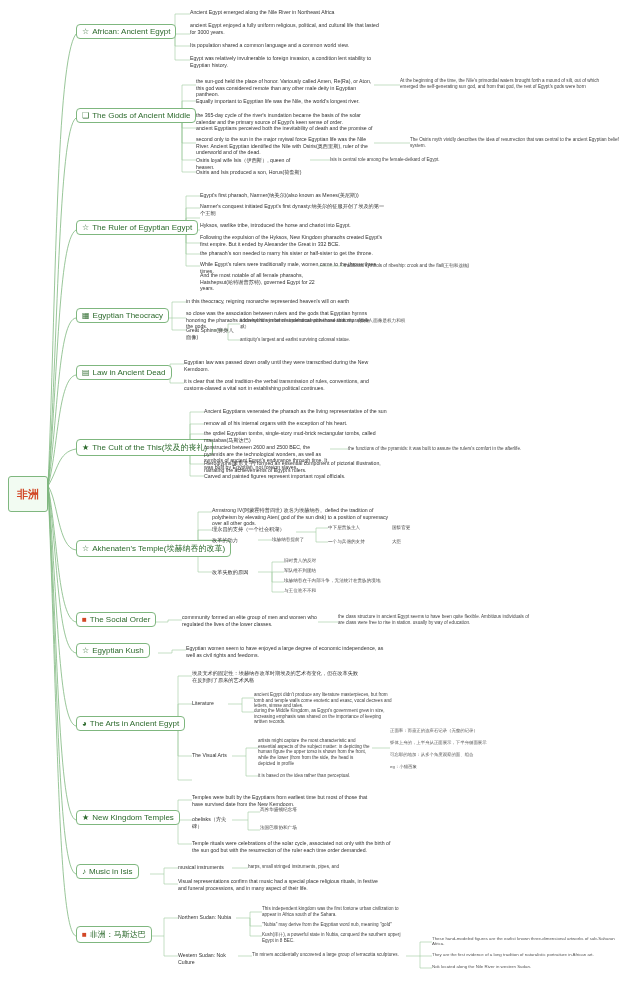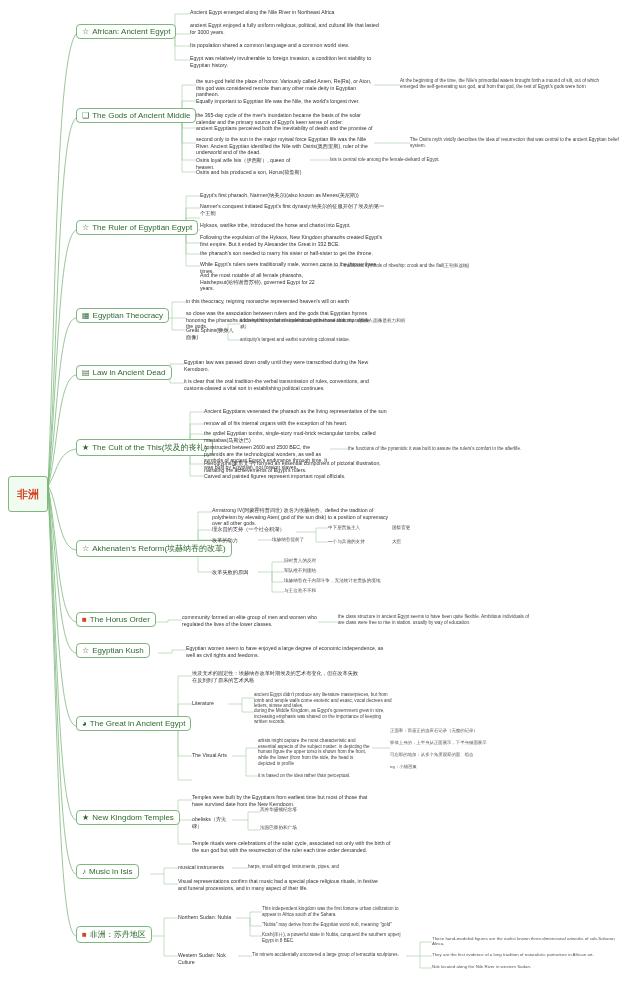--- a/index.html
+++ b/index.html
@@ -206,52 +206,52 @@
   <div class="node sub" style="left:204px;top:408px;width:186px;">Ancient Egyptians venerated the pharaoh as the living representative of the sun</div>
   <div class="node sub" style="left:204px;top:420px;width:186px;">remow all of his internal organs with the exception of his heart.</div>
   <div class="node sub" style="left:204px;top:430px;width:186px;">the qrdiel Egyptian tombs, single-story mud-brick rectangular tombs, called mastabas(马斯达巴)</div>
   <div class="node sub" style="left:204px;top:444px;width:128px;">constructed between 2600 and 2500 BEC, the pyramids are the technological wonders, as well as symbols of ancient Egypt's endurance through time. It was built by Egyptian, not foreign slaves.</div>
   <div class="node sub" style="left:204px;top:460px;width:186px;">Hieroglyphs(象形文字) formed an essential component of pictorial illustration, narrating the achievements of Egypt's rulers.</div>
   <div class="node sub" style="left:204px;top:473px;width:186px;">Carved and painted figures represent important royal officials.</div>
   <div class="node leaf" style="left:348px;top:446px;width:190px;">the functions of the pyramids: it was built to assure the rulers's comfort in the afterlife.</div>
 
   <div class="node topic" style="left:76px;top:540px;">
     <span class="ic">☆</span>
-    <span>Akhenaten's Reform(埃赫纳吞的改革)</span>
+    <span>Akhenaten's Temple(埃赫纳吞的改革)</span>
   </div>
   <div class="node sub" style="left:212px;top:507px;width:186px;">Armstrong IV(阿蒙霍特普四世) 改名为埃赫纳吞。defied the tradition of polytheism by elevating Aten( god of the sun disk) to a position of supremacy over all other gods.</div>
   <div class="node sub" style="left:212px;top:526px;width:100px;">理永昌的支持（一个社会积湖）</div>
   <div class="node sub" style="left:212px;top:537px;width:46px;">改革的动力</div>
   <div class="node sub" style="left:212px;top:569px;width:46px;">改革失败的原因</div>
   <div class="node leaf" style="left:272px;top:537px;width:50px;">埃赫纳吞提前了</div>
   <div class="node leaf" style="left:328px;top:525px;width:60px;">中下层贵族主人</div>
   <div class="node leaf" style="left:328px;top:539px;width:60px;">一个与兵僧的支持</div>
   <div class="node leaf" style="left:392px;top:525px;width:50px;">国祭官更</div>
   <div class="node leaf" style="left:392px;top:539px;width:50px;">大臣</div>
   <div class="node leaf" style="left:284px;top:558px;width:110px;">旧时贵人的反对</div>
   <div class="node leaf" style="left:284px;top:568px;width:110px;">军队维不到团结</div>
   <div class="node leaf" style="left:284px;top:578px;width:110px;">埃赫纳吞在干内部斗争，无法统计在贵族的境地</div>
   <div class="node leaf" style="left:284px;top:588px;width:110px;">与王位准不不和</div>
 
   <div class="node topic" style="left:76px;top:612px;">
     <span class="ic" style="color:#d24726;">■</span>
-    <span>The Horus Order</span>
+    <span>The Social Order</span>
   </div>
   <div class="node sub" style="left:182px;top:614px;width:140px;">commnunity formed an elite group of men and women who regulated the lives of the lower classes.</div>
   <div class="node leaf" style="left:338px;top:614px;width:196px;">the class structure in ancient Egypt seems to have been quite flexible. Ambitious individuals of are class were free to rise in station. usually by way of education.</div>
 
   <div class="node topic" style="left:76px;top:643px;">
     <span class="ic">☆</span>
     <span>Egyptian Kush</span>
   </div>
   <div class="node sub" style="left:186px;top:645px;width:200px;">Egyptian women seem to have enjoyed a large degree of economic independence, as well as civil rights and feedoms.</div>
 
   <div class="node topic" style="left:76px;top:716px;">
     <span class="ic">◕</span>
-    <span>The Great in Ancient Egypt</span>
+    <span>The Arts in Ancient Egypt</span>
   </div>
   <div class="node sub" style="left:192px;top:670px;width:170px;">埃及文术的固定性：埃赫纳吞改革时期埃及的艺术有变化，但在改革失败在反到到了原来的艺术风格</div>
   <div class="node sub" style="left:192px;top:700px;width:40px;">Literature</div>
   <div class="node leaf" style="left:254px;top:692px;width:140px;">ancient Egypt didn't produce any literature masterpieces, but from tomb and temple walls come esoteric and esasc, vocal decrees and letters, sinsse and tales.</div>
   <div class="node leaf" style="left:254px;top:708px;width:140px;">during the Middle Kingdom, as Egypt's government grew in size, increasing emphasis was shared on the importance of keeping written records.</div>
   <div class="node sub" style="left:192px;top:752px;width:44px;">The Visual Arts</div>
   <div class="node leaf" style="left:258px;top:738px;width:112px;">artists might capture the most characteristic and essential aspects of the subject matter: in depicting the human figure the upper torso is shown from the front, while the lower (from from the side, the head is depicted in profile</div>
   <div class="node leaf" style="left:258px;top:773px;width:112px;">it is based on the idea rather than perceptual.</div>
   <div class="node tiny" style="left:390px;top:728px;width:140px;">正面率：而垂正的连座石记录（无整的记录）</div>
   <div class="node tiny" style="left:390px;top:740px;width:140px;">躯体上身的，上半身从正面展示，下半身侧面展示</div>
@@ -271,21 +271,21 @@
   <div class="node topic" style="left:76px;top:864px;">
     <span class="ic">♪</span>
     <span>Music in Isis</span>
   </div>
   <div class="node sub" style="left:178px;top:864px;width:50px;">musical instruments</div>
   <div class="node leaf" style="left:248px;top:864px;width:140px;">harps, small stringed instruments, pipes, and</div>
   <div class="node sub" style="left:178px;top:878px;width:200px;">Visual representations confirm that music had a special place religious rituals, in festive and funeral processions, and in many aspect of their life.</div>
 
   <div class="node topic" style="left:76px;top:926px;">
     <span class="ic" style="color:#d24726;">■</span>
-    <span>非洲：苏丹地区</span>
+    <span>非洲：马斯达巴</span>
   </div>
   <div class="node sub" style="left:178px;top:914px;width:58px;">Northern Sudan: Nubia</div>
   <div class="node leaf" style="left:262px;top:906px;width:140px;">This independent kingdom was the first fontone urban civilization to appear in Africa south of the Sahara.</div>
   <div class="node leaf" style="left:262px;top:922px;width:140px;">"Nubia" may derive from the Eqyptian word nub, meaning "gold"</div>
   <div class="node leaf" style="left:262px;top:932px;width:150px;">Kush(库什), a powerful state in Nubia, conquerd the southern upperj Egypt in 8 BEC.</div>
   <div class="node sub" style="left:178px;top:952px;width:60px;">Western Sudan: Nok Culture</div>
   <div class="node leaf" style="left:252px;top:952px;width:154px;">Tin miners accidentally uncovered a large group of terracotta sculptures.</div>
   <div class="node tiny" style="left:432px;top:936px;width:196px;">These hand-modeled figures are the earlist known three-dimensional artworks of sub-Saharan Africa.</div>
   <div class="node tiny" style="left:432px;top:952px;width:196px;">They are the first evidence of a long tradition of naturalistic portraiture in African art.</div>
   <div class="node tiny" style="left:432px;top:964px;width:196px;">Nok located along the Nile River in western Sudan.</div>

